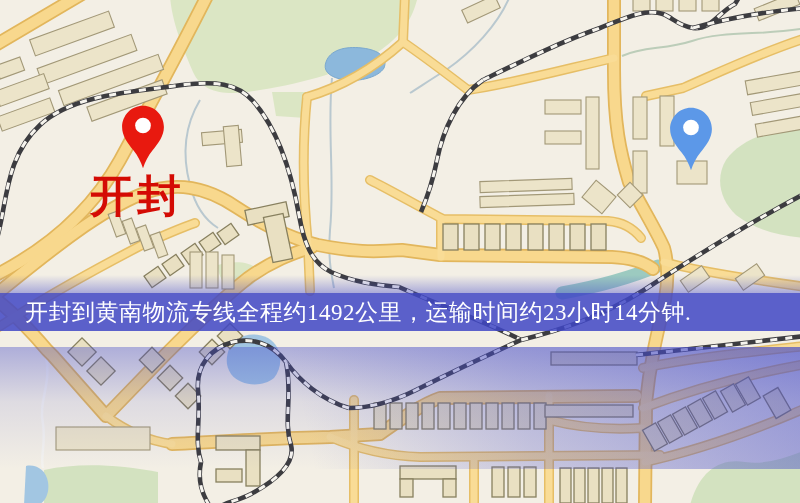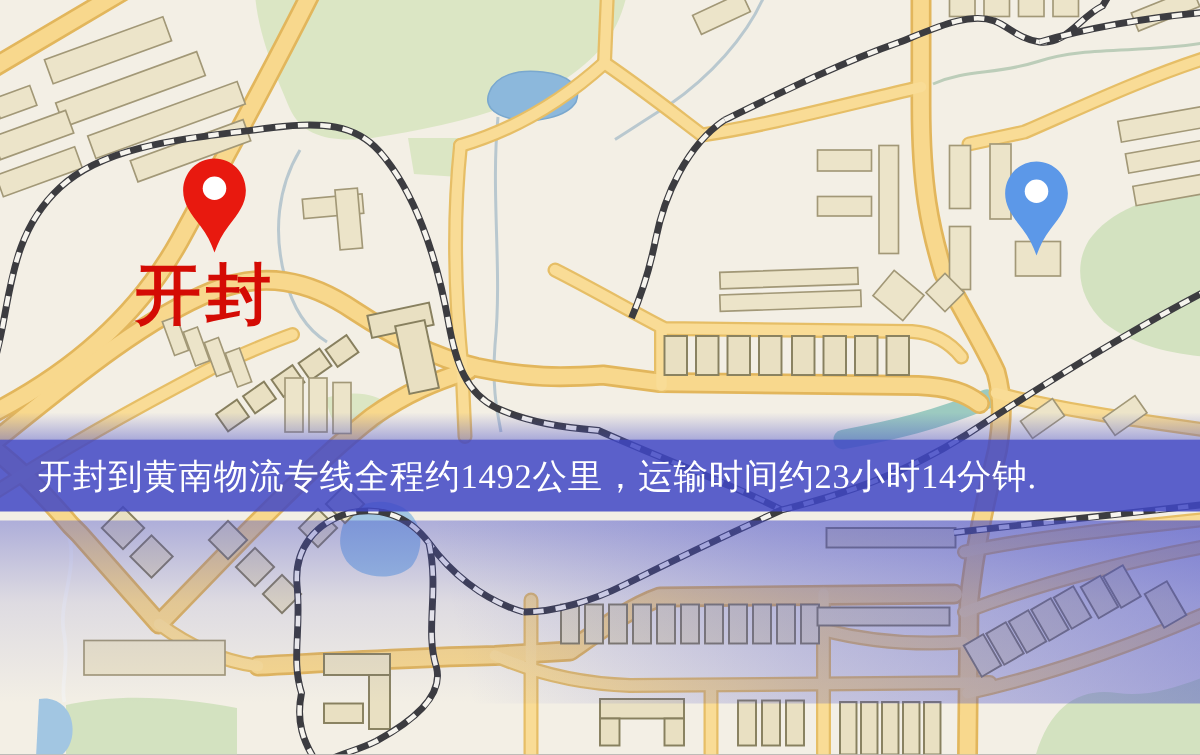--- a/index.html
+++ b/index.html
@@ -24,21 +24,21 @@
   .water{fill:#8cb8dc;stroke:#7aa8ce;stroke-width:1;}
   .water2{fill:#a2c6e2;stroke:none;}
   .stream{fill:none;stroke:#b9c8cf;stroke-width:2;}
   .stream-green{fill:none;stroke:#bccdb9;stroke-width:2;}
   .stream-white{fill:none;stroke:#f4f3ef;stroke-width:2.5;}
   .river-teal{fill:none;stroke:#9ccac0;stroke-width:13;stroke-linecap:round;}
 
   
   .banner-halo{position:absolute;left:0;top:275px;width:800px;height:18px;z-index:2;
     background:linear-gradient(0deg, rgba(70,76,200,.42), rgba(70,76,200,0));}
-  .banner{position:absolute;left:0;top:293px;width:800px;height:48px;z-index:3;
+  .banner{position:absolute;left:0;top:293px;width:800px;height:38px;z-index:3;
     background:rgba(64,70,198,.85);display:flex;align-items:center;}
   .banner-text{color:#ffffff;font-size:23px;letter-spacing:.5px;padding-left:25px;white-space:nowrap;}
   .banner-fade{position:absolute;left:0;top:347px;width:800px;height:122px;z-index:2;pointer-events:none;
     background:
       linear-gradient(258deg, rgba(70,76,200,.48) 0%, rgba(70,76,200,.25) 35%, rgba(70,76,200,0) 62%),
       linear-gradient(180deg, rgba(70,76,200,.40) 0%, rgba(70,76,200,.12) 45%, rgba(70,76,200,0) 100%);}
 
   .pin{position:absolute;z-index:4;}
   .pin-origin{left:120px;top:104px;width:46px;height:66px;}
   .pin-dest{left:668px;top:106px;width:46px;height:66px;}

